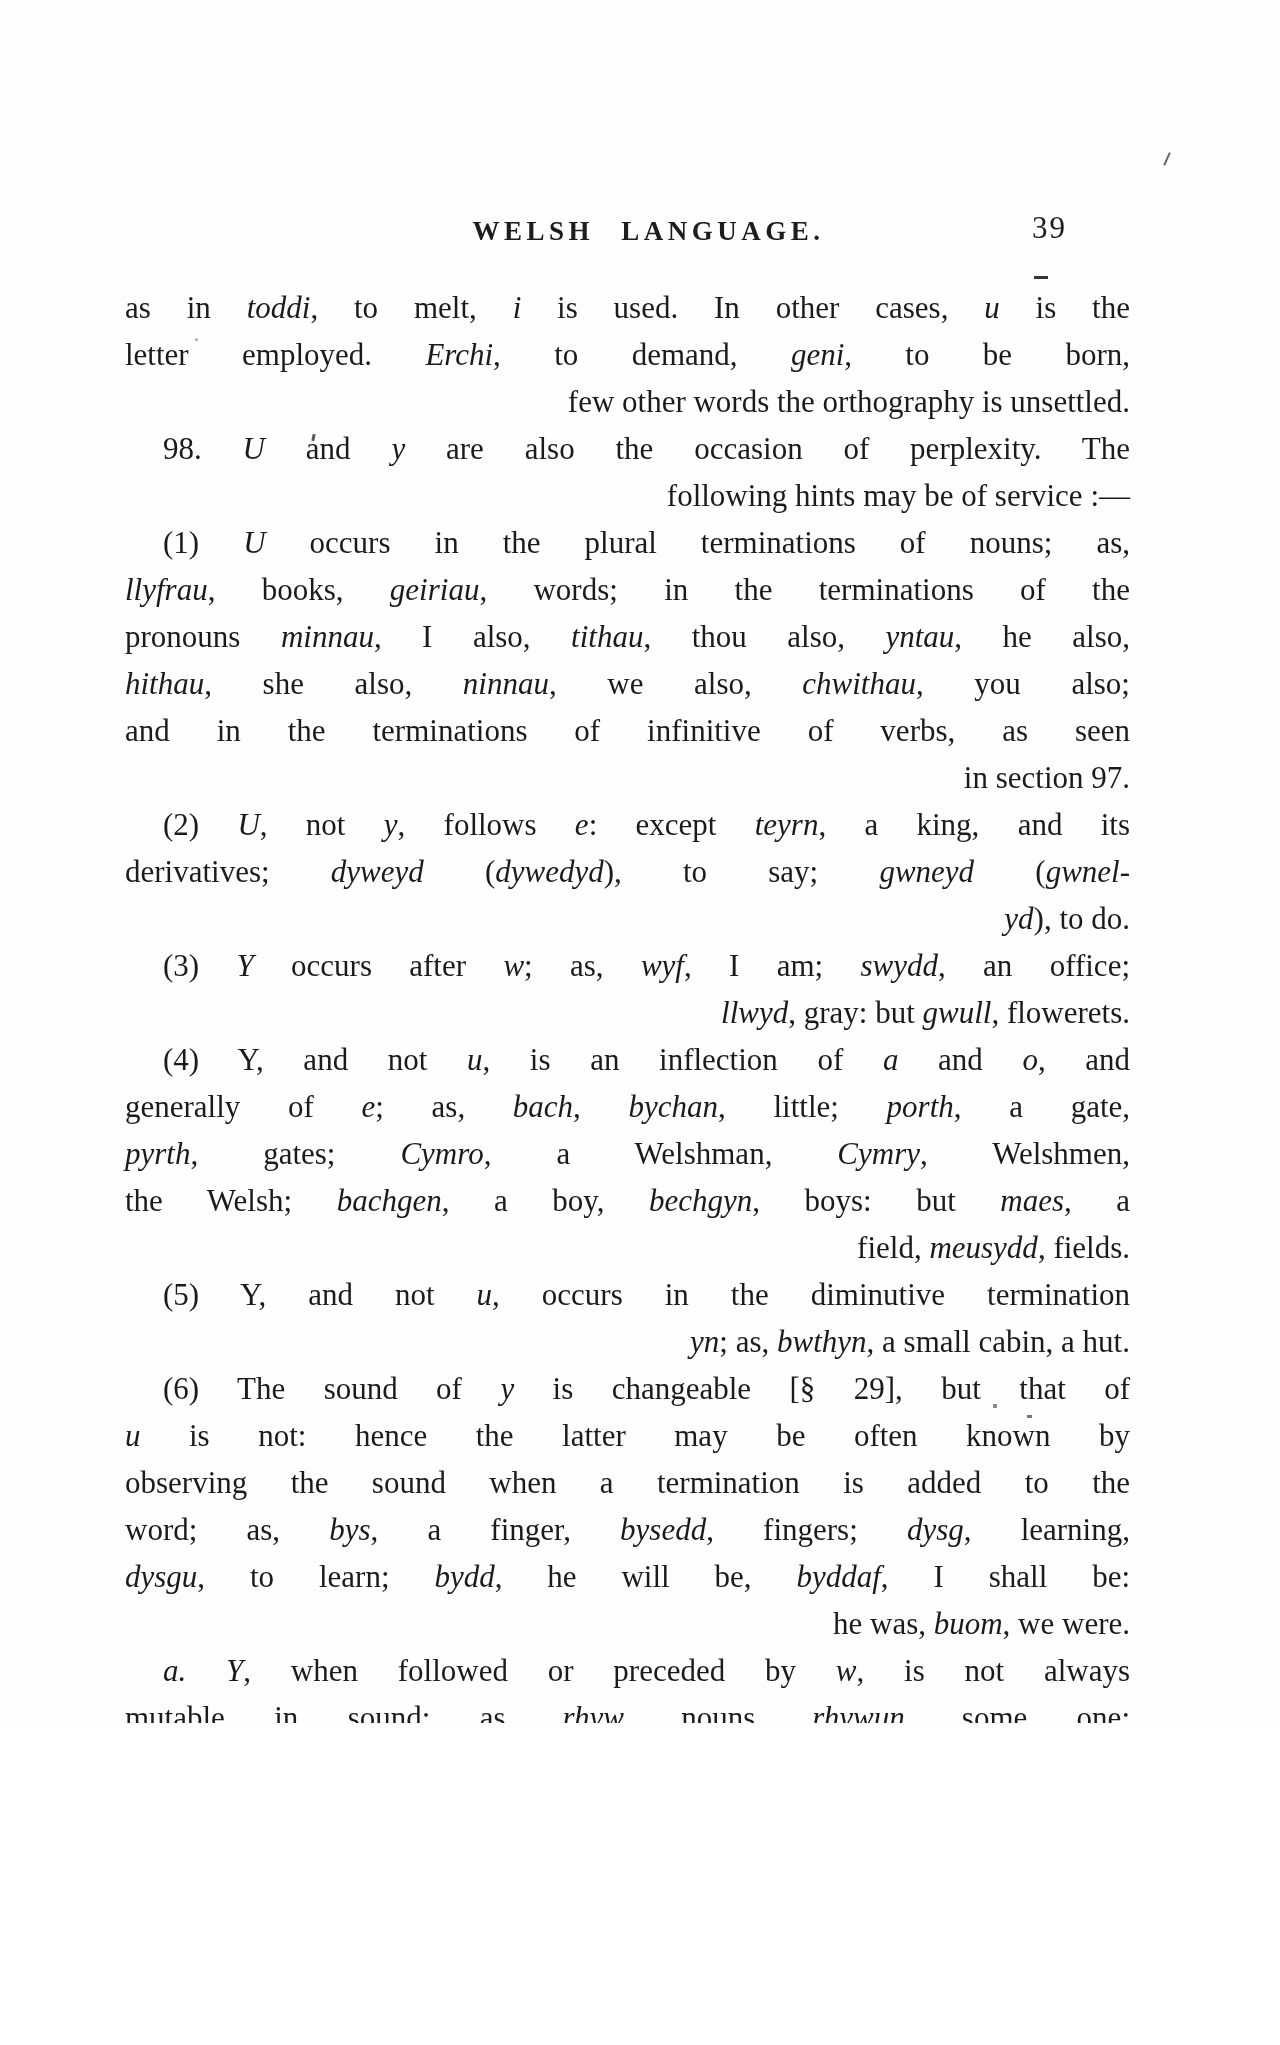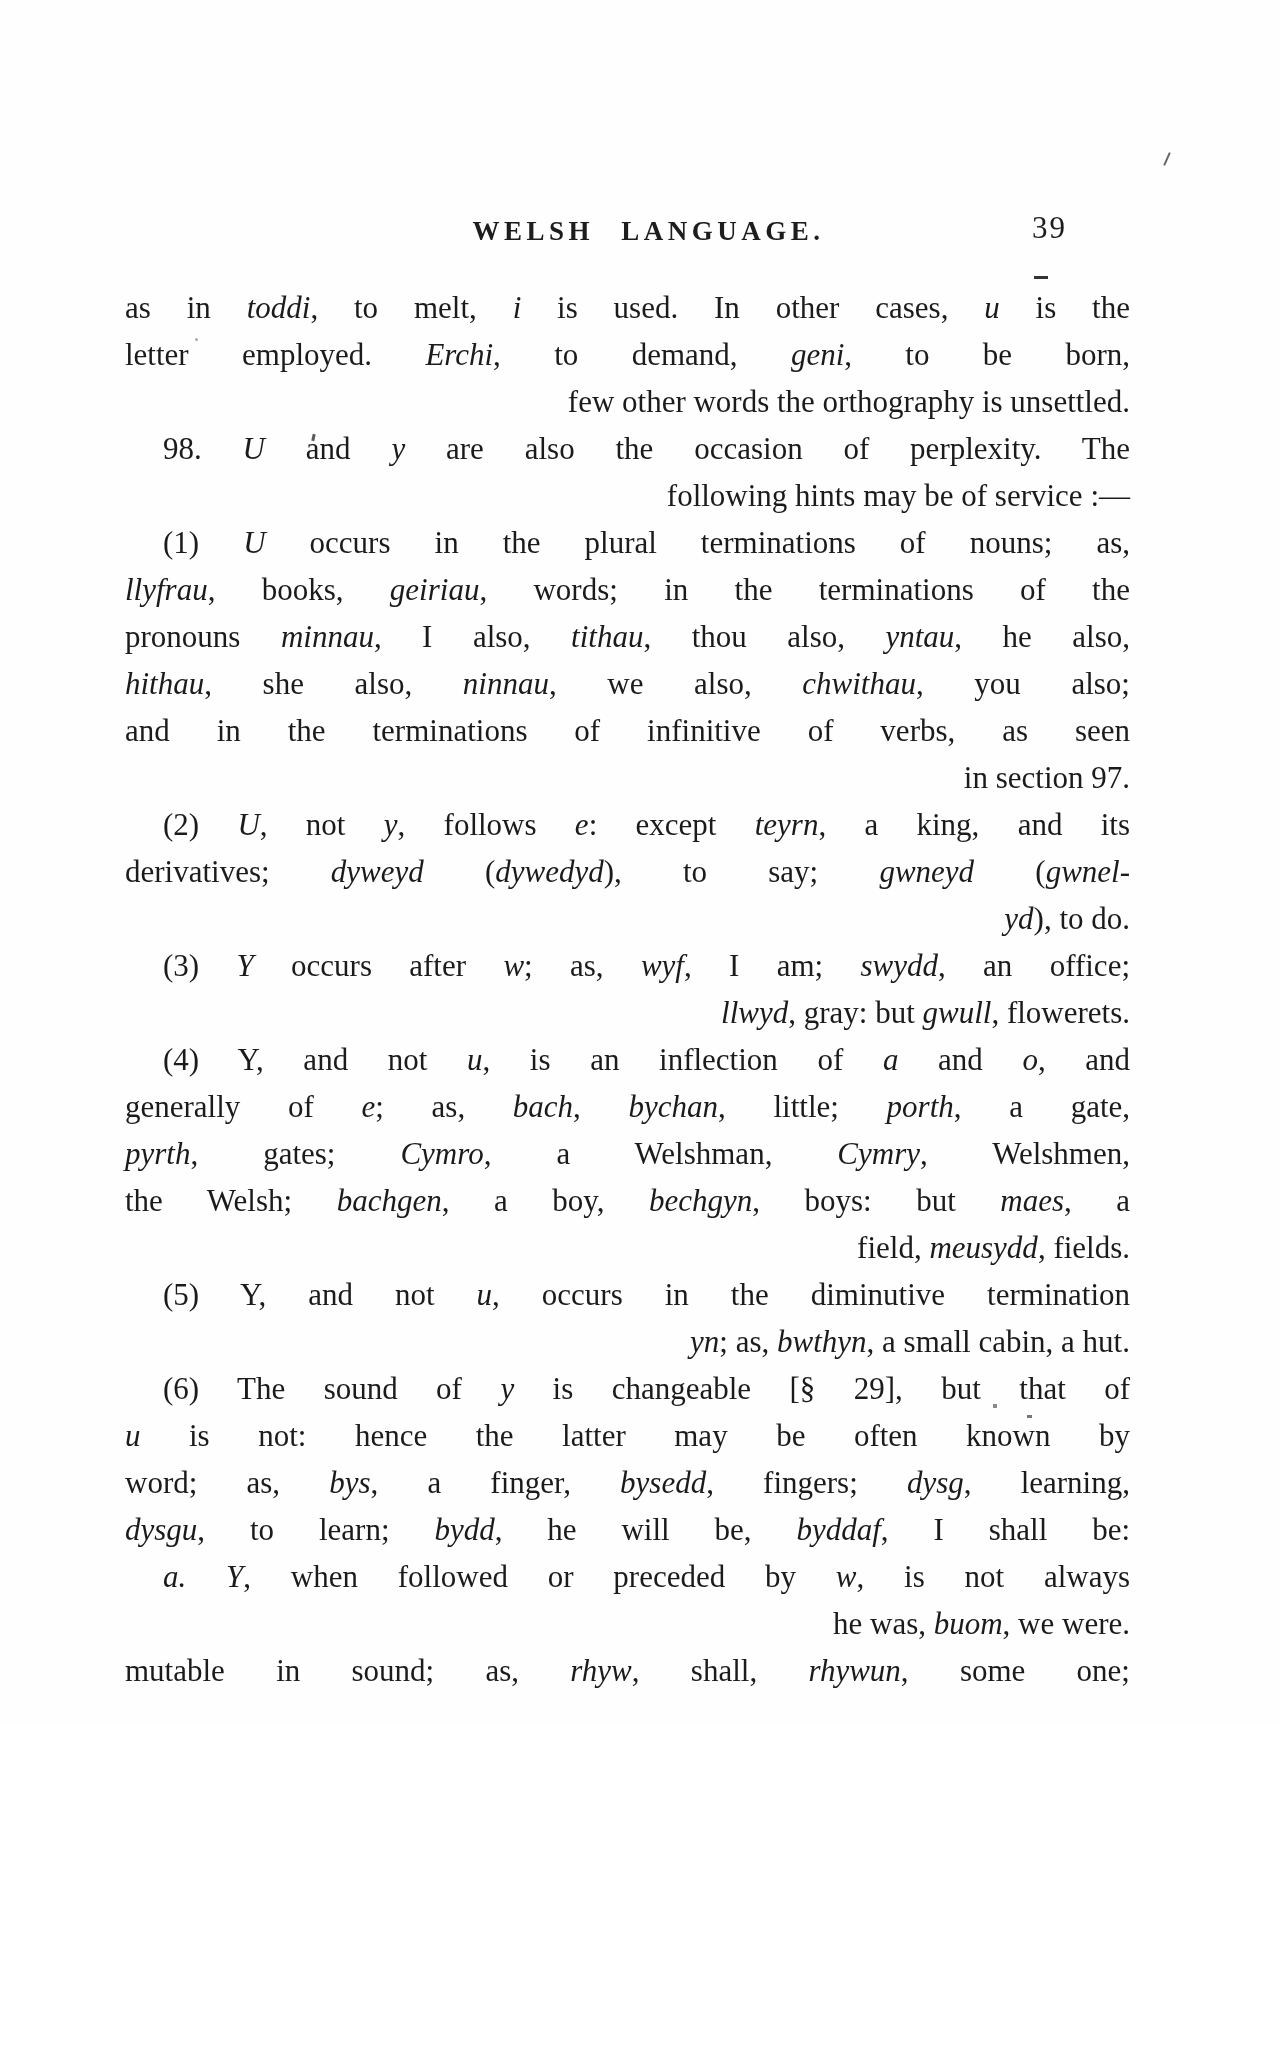--- a/index.html
+++ b/index.html
@@ -109,25 +109,26 @@
       <div class="line"><em>llwyd</em><span>, gray: but </span><em>gwull</em><span>, flowerets.</span></div>
       <div class="line indent just"><span>(4) Y, and not </span><em>u</em><span>, is an inflection of </span><em>a</em><span> and </span><em>o</em><span>, and</span></div>
       <div class="line just"><span>generally of </span><em>e</em><span>; as, </span><em>bach</em><span>, </span><em>bychan</em><span>, little; </span><em>porth</em><span>, a gate,</span></div>
       <div class="line just"><em>pyrth</em><span>, gates; </span><em>Cymro</em><span>, a Welshman, </span><em>Cymry</em><span>, Welshmen,</span></div>
       <div class="line just"><span>the Welsh; </span><em>bachgen</em><span>, a boy, </span><em>bechgyn</em><span>, boys: but </span><em>maes</em><span>, a</span></div>
       <div class="line"><span>field, </span><em>meusydd</em><span>, fields.</span></div>
       <div class="line indent just"><span>(5) Y, and not </span><em>u</em><span>, occurs in the diminutive termination</span></div>
       <div class="line"><em>yn</em><span>; as, </span><em>bwthyn</em><span>, a small cabin, a hut.</span></div>
       <div class="line indent just"><span>(6) The sound of </span><em>y</em><span> is changeable [§ 29], but that of</span></div>
       <div class="line just"><em>u</em><span> is not: hence the latter may be often known by</span></div>
+      <div class="line just"><span>observing the sound when a termination is added to the</span></div>
       <div class="line just"><span>word; as, </span><em>bys</em><span>, a finger, </span><em>bysedd</em><span>, fingers; </span><em>dysg</em><span>, learning,</span></div>
       <div class="line just"><em>dysgu</em><span>, to learn; </span><em>bydd</em><span>, he will be, </span><em>byddaf</em><span>, I shall be:</span></div>
+      <div class="line"><span>he was, </span><em>buom</em><span>, we were.</span></div>
       <div class="line indent just"><em>a. Y</em><span>, when followed or preceded by </span><em>w</em><span>, is not always</span></div>
-      <div class="line"><span>he was, </span><em>buom</em><span>, we were.</span></div>
-      <div class="line just"><span>mutable in sound; as, </span><em>rhyw</em><span>, shall, </span><em>rhywun</em><span>, some one;</span></div>
+      <div class="line just"><span>mutable in sound; as, </span><em>rhyw</em><span>, nouns, </span><em>rhywun</em><span>, some one;</span></div>
     </div>
 
   <div class="artifact a-tick"></div>
   <div class="artifact a-dash"></div>
   <div class="artifact a-apos"></div>
   <div class="artifact a-speck1"></div>
   <div class="artifact a-speck2"></div>
   <div class="artifact a-speck3"></div>
   <div class="artifact a-dot"></div>
 

